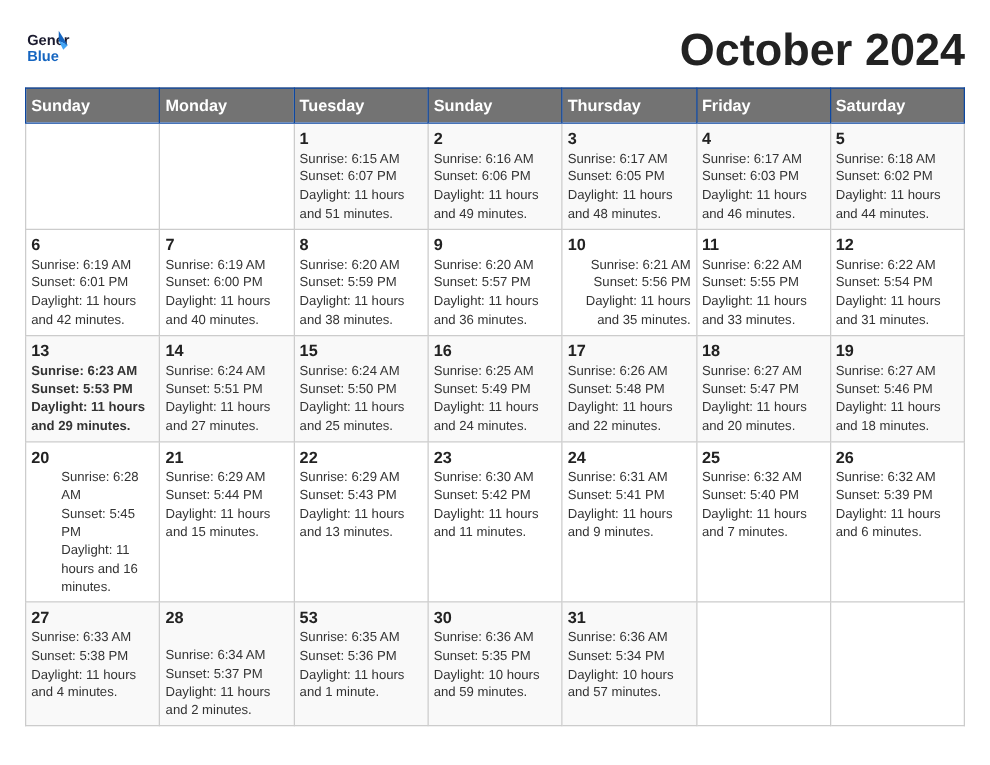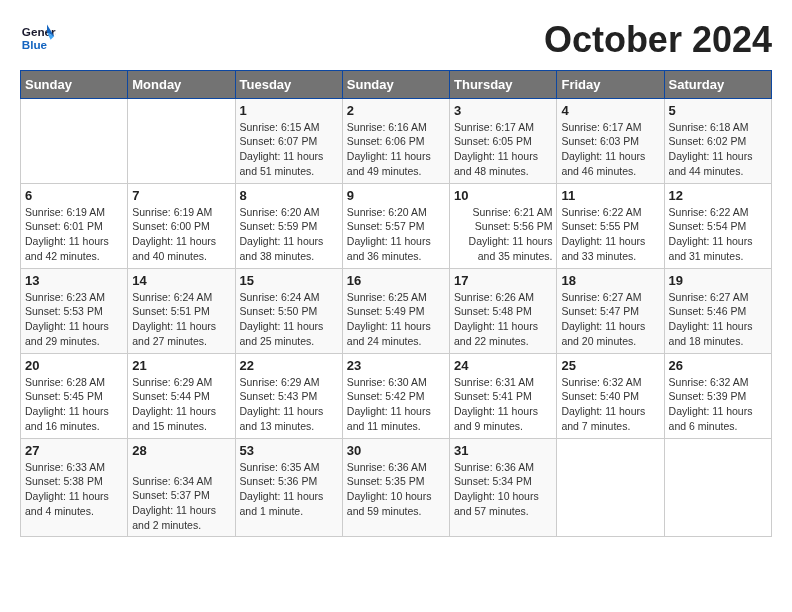--- a/index.html
+++ b/index.html
@@ -184,21 +184,21 @@
         <td>
           <span class="day-num">12</span>
           <div class="day-info" style="white-space: pre-line;">Sunrise: 6:22 AM
 Sunset: 5:54 PM
 Daylight: 11 hours and 31 minutes.</div>
         </td>
       </tr>
       <tr>
         <td>
           <span class="day-num">13</span>
-          <div class="day-info" style="white-space: pre-line;">Sunrise: 6:23 AM
+          <div class="day-info" style="white-space: pre-line; font-weight: bold;">Sunrise: 6:23 AM
 Sunset: 5:53 PM
 Daylight: 11 hours and 29 minutes.</div>
         </td>
         <td>
           <span class="day-num">14</span>
           <div class="day-info" style="white-space: pre-line;">Sunrise: 6:24 AM
 Sunset: 5:51 PM
 Daylight: 11 hours and 27 minutes.</div>
         </td>
         <td>
@@ -228,21 +228,21 @@
         <td>
           <span class="day-num">19</span>
           <div class="day-info" style="white-space: pre-line;">Sunrise: 6:27 AM
 Sunset: 5:46 PM
 Daylight: 11 hours and 18 minutes.</div>
         </td>
       </tr>
       <tr>
         <td>
           <span class="day-num">20</span>
-          <div class="day-info" style="white-space: pre-line;">Sunrise: 6:28 AM
+          <div class="day-info" style="white-space: pre-line; margin-left: 24px;">Sunrise: 6:28 AM
 Sunset: 5:45 PM
 Daylight: 11 hours and 16 minutes.</div>
         </td>
         <td>
           <span class="day-num">21</span>
           <div class="day-info" style="white-space: pre-line;">Sunrise: 6:29 AM
 Sunset: 5:44 PM
 Daylight: 11 hours and 15 minutes.</div>
         </td>
         <td>

